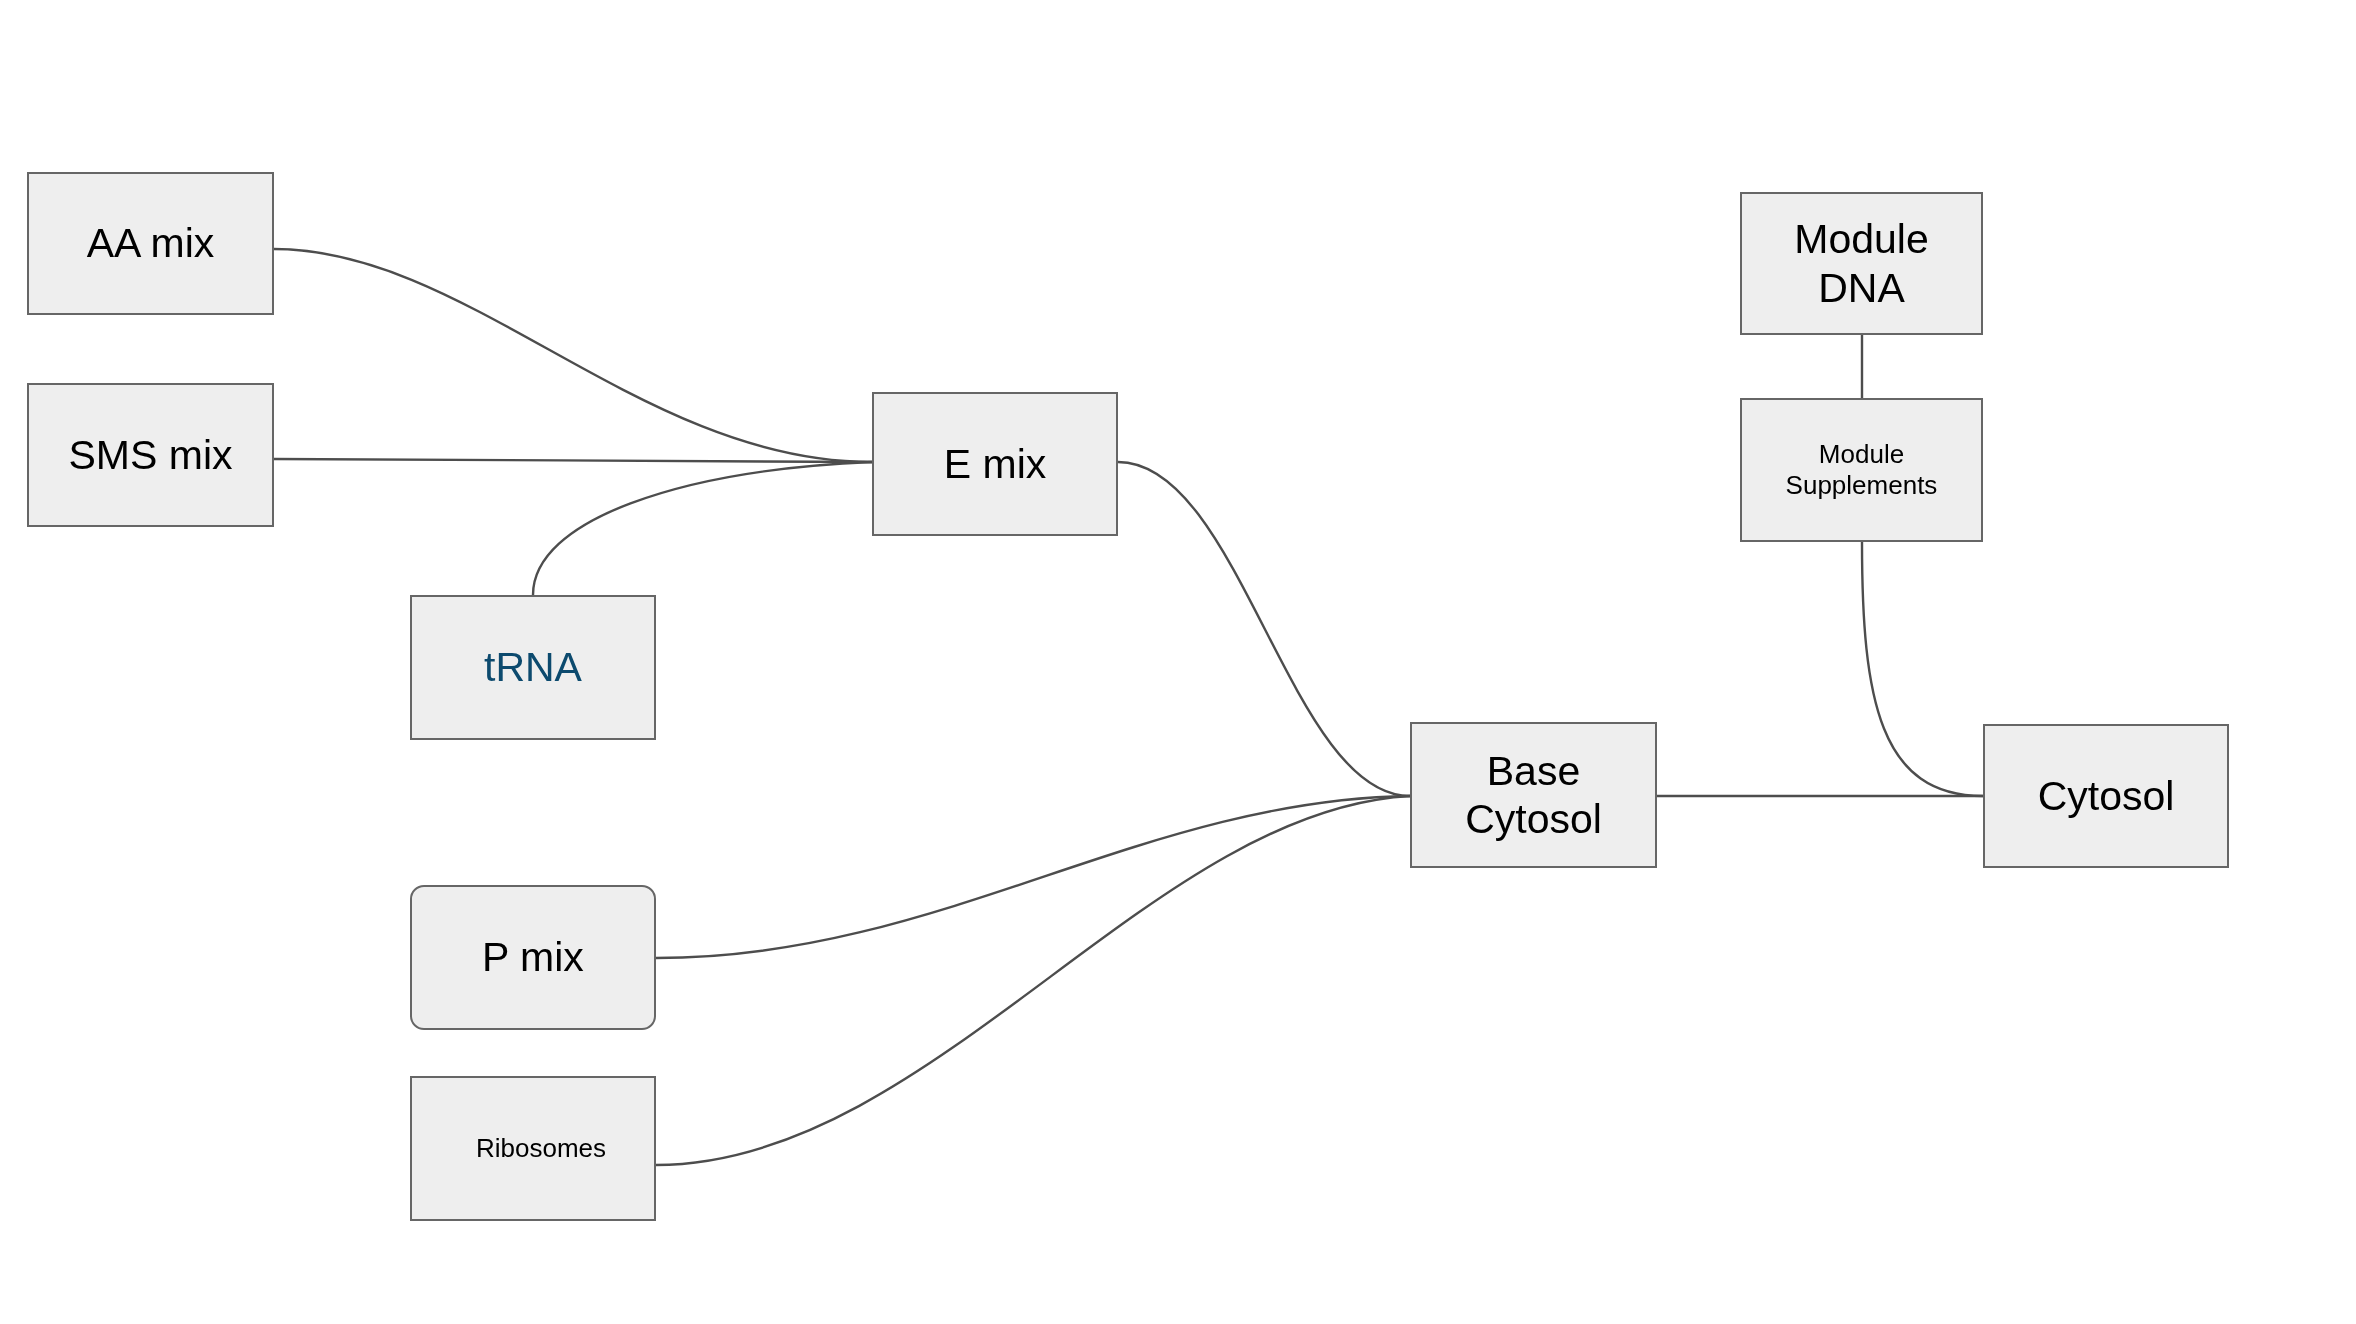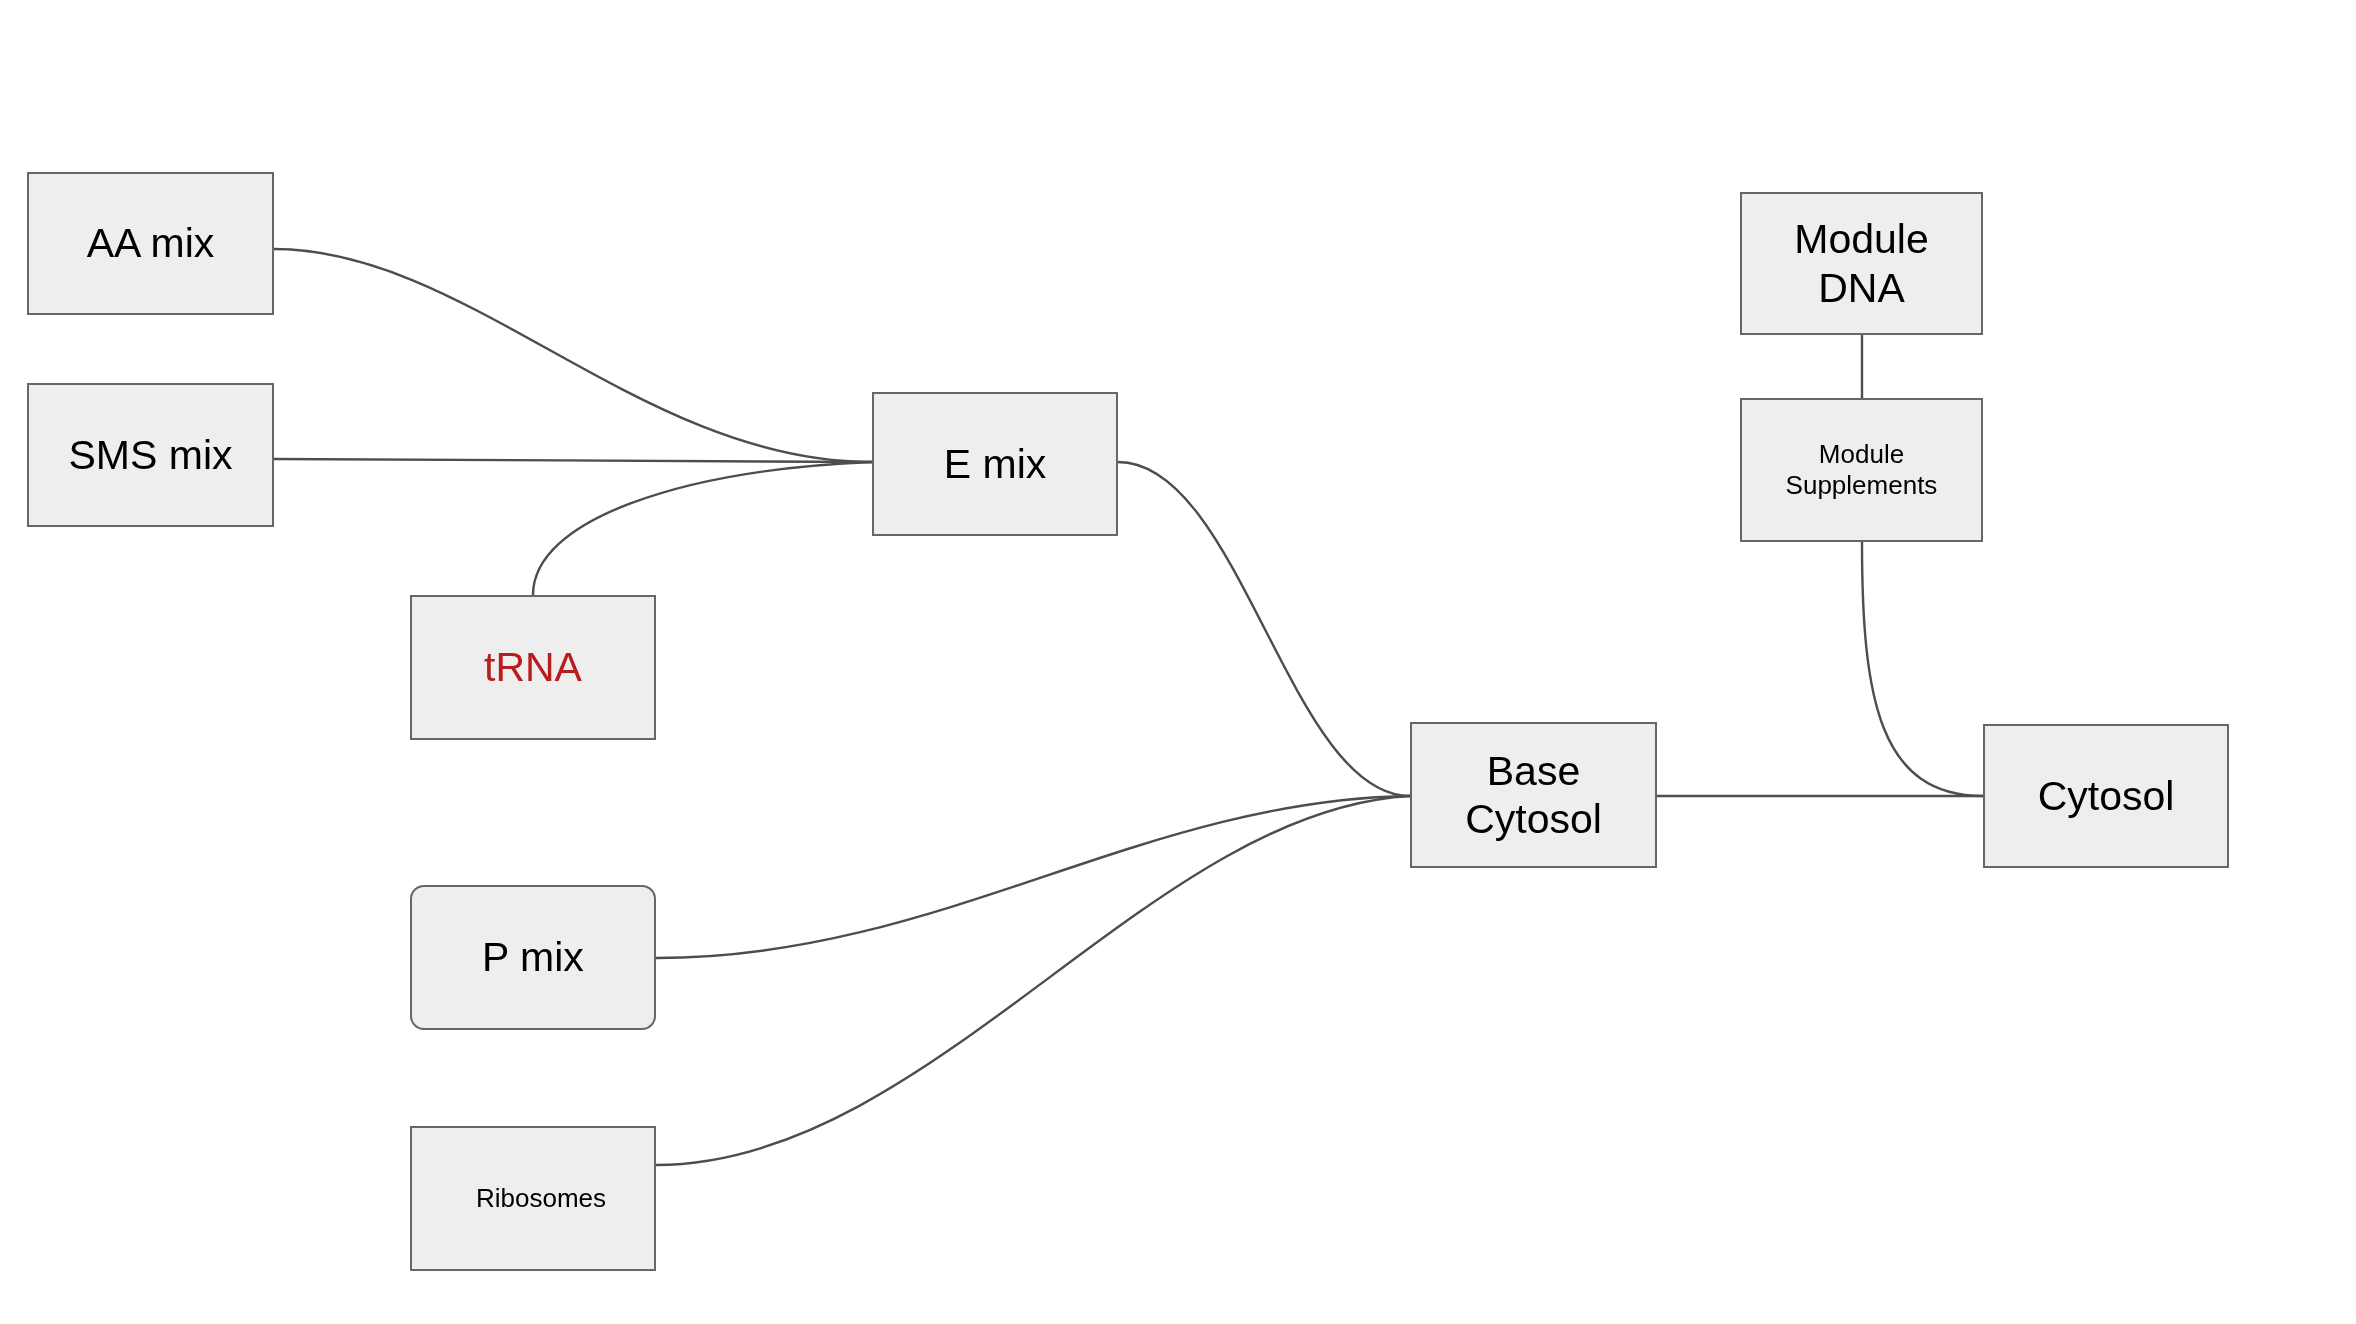--- a/index.html
+++ b/index.html
@@ -54,23 +54,23 @@
       <path d="M 533 595 C 533 520, 680 470, 872 462" fill="none" stroke="#4d4d4d" stroke-width="2.4" stroke-linecap="round"></path>
       <path d="M 1118 462 C 1240 462, 1290 796, 1410 796" fill="none" stroke="#4d4d4d" stroke-width="2.4" stroke-linecap="round"></path>
       <path d="M 656 958 C 940 958, 1140 800, 1410 796" fill="none" stroke="#4d4d4d" stroke-width="2.4" stroke-linecap="round"></path>
       <path d="M 656 1165 C 930 1165, 1150 810, 1410 796" fill="none" stroke="#4d4d4d" stroke-width="2.4" stroke-linecap="round"></path>
       <path d="M 1862 335 L 1862 398" fill="none" stroke="#4d4d4d" stroke-width="2.4" stroke-linecap="round"></path>
       <path d="M 1862 542 C 1862 700, 1880 796, 1983 796" fill="none" stroke="#4d4d4d" stroke-width="2.4" stroke-linecap="round"></path>
       <path d="M 1657 796 L 1983 796" fill="none" stroke="#4d4d4d" stroke-width="2.4" stroke-linecap="round"></path>
     </svg>
 <div class="node" style="left: 27px; top: 383px; width: 247px; height: 144px; background: rgb(238, 238, 238); border-color: rgb(102, 102, 102);"><span class="node-label fs-large" style="color: rgb(0, 0, 0);">SMS mix</span></div>
     <div class="node" style="left: 27px; top: 172px; width: 247px; height: 143px; background: rgb(238, 238, 238); border-color: rgb(102, 102, 102);"><span class="node-label fs-large" style="color: rgb(0, 0, 0);">AA mix</span></div>
-    <div class="node" style="left: 410px; top: 595px; width: 246px; height: 145px; background: rgb(238, 238, 238); border-color: rgb(102, 102, 102);"><span class="node-label fs-large" style="color: #b91c1c;">tRNA</span></div>
+    <div class="node" style="left: 410px; top: 595px; width: 246px; height: 145px; background: rgb(238, 238, 238); border-color: rgb(102, 102, 102);"><span class="node-label fs-large" style="color: #0c4a6e;">tRNA</span></div>
     <div class="node" style="left: 410px; top: 885px; width: 246px; height: 145px; background: rgb(238, 238, 238); border-color: rgb(102, 102, 102); border-radius: 14px;"><span class="node-label fs-large" style="color: rgb(0, 0, 0);">P mix</span></div>
-    <div class="node" style="left: 410px; top: 1126px; width: 246px; height: 145px; background: rgb(238, 238, 238); border-color: rgb(102, 102, 102); padding-left: 16px;"><span class="node-label fs-small" style="color: rgb(0, 0, 0);">Ribosomes</span></div>
+    <div class="node" style="left: 410px; top: 1076px; width: 246px; height: 145px; background: rgb(238, 238, 238); border-color: rgb(102, 102, 102); padding-left: 16px;"><span class="node-label fs-small" style="color: rgb(0, 0, 0);">Ribosomes</span></div>
     <div class="node" style="left: 872px; top: 392px; width: 246px; height: 144px; background: rgb(238, 238, 238); border-color: rgb(102, 102, 102);"><span class="node-label fs-large" style="color: #000000;">E mix</span></div>
     <div class="node" style="left: 1410px; top: 722px; width: 247px; height: 146px; background: rgb(238, 238, 238); border-color: rgb(102, 102, 102);"><span class="node-label fs-large" style="color: rgb(0, 0, 0);">Base
 Cytosol</span></div>
     <div class="node" style="left: 1740px; top: 192px; width: 243px; height: 143px; background: rgb(238, 238, 238); border-color: rgb(102, 102, 102);"><span class="node-label fs-large" style="color: rgb(0, 0, 0);">Module
 DNA</span></div>
     <div class="node" style="left: 1740px; top: 398px; width: 243px; height: 144px; background: rgb(238, 238, 238); border-color: rgb(102, 102, 102);"><span class="node-label fs-small" style="color: rgb(0, 0, 0);">Module
 Supplements</span></div>
     <div class="node" style="left: 1983px; top: 724px; width: 246px; height: 144px; background: rgb(238, 238, 238); border-color: rgb(102, 102, 102);"><span class="node-label fs-large" style="color: rgb(0, 0, 0);">Cytosol</span></div>
   </div>
 

